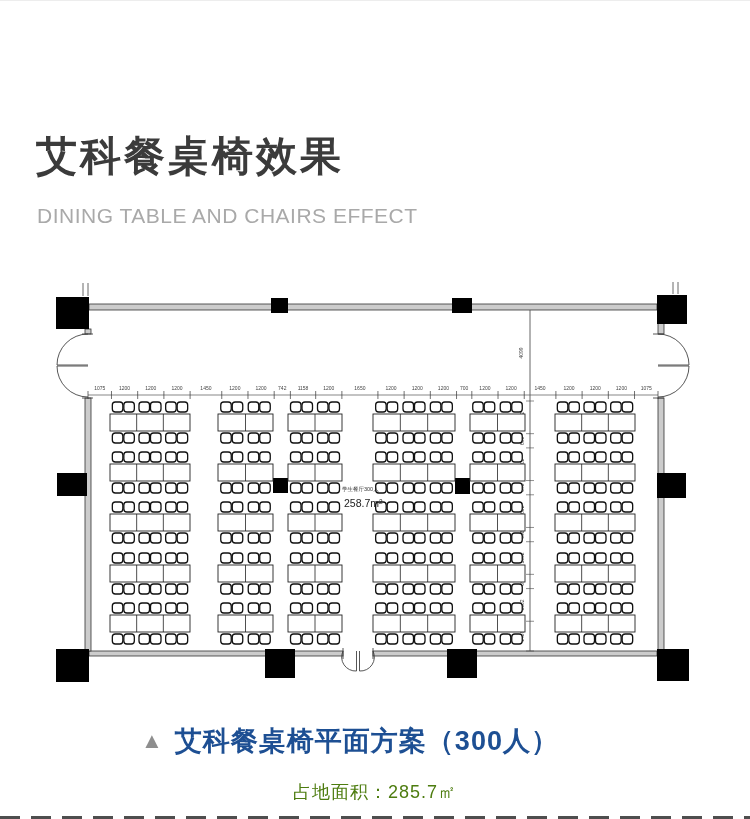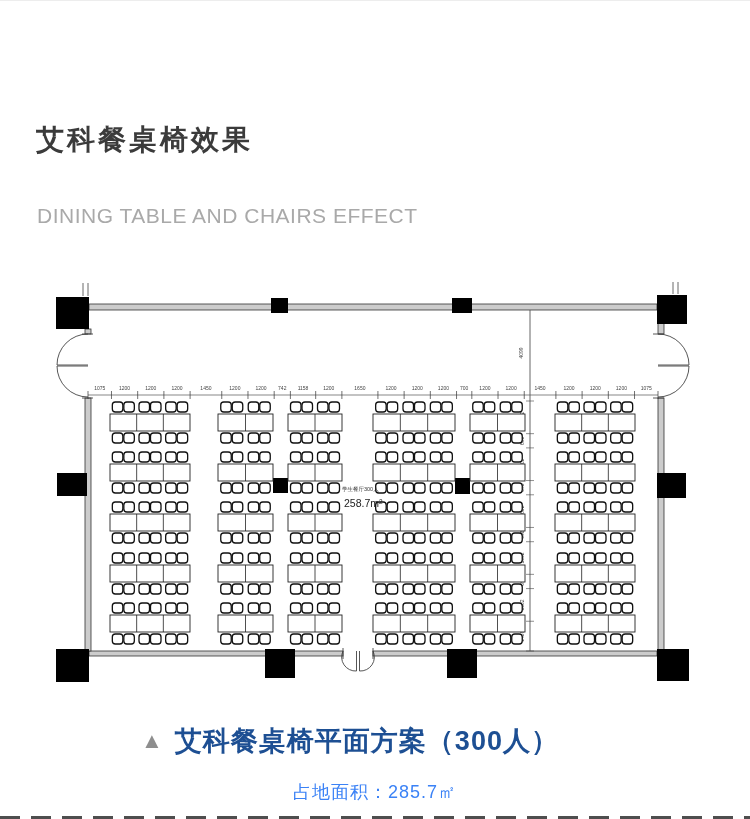--- a/index.html
+++ b/index.html
@@ -1,39 +1,39 @@
 <!DOCTYPE html>
 <html><head>
 <meta charset="utf-8">
 <style>
   html,body{margin:0;padding:0;background:#ffffff;}
   .page{
     position:relative;width:750px;height:819px;background:#fff;overflow:hidden;
     font-family:"Liberation Sans",sans-serif;border-top:1px solid #ededed;
   }
   .title-cn{
-    position:absolute;left:36px;top:120px;margin:0;
-    font-size:28px;font-weight:800;color:#3b3b3b;letter-spacing:3px;
+    position:absolute;left:36px;top:128px;margin:0;
+    font-size:41px;font-weight:800;color:#3b3b3b;letter-spacing:3px;
   }
   .title-en{
     position:absolute;left:37px;top:203px;
     font-size:21px;color:#a9a9a9;letter-spacing:0.5px;
   }
   .plan-svg{position:absolute;left:0;top:0;width:750px;height:819px;}
   .caption{
     position:absolute;left:0;top:722px;width:700px;text-align:center;
     font-size:27px;font-weight:600;color:#1d4f93;letter-spacing:1px;
   }
   .caption .tri{
     color:#8e8e8e;font-size:22px;margin-right:12px;position:relative;top:-2px;
     letter-spacing:0;
   }
   .footprint{
     position:absolute;left:0;top:779px;width:750px;text-align:center;
-    font-size:18px;color:#3b82f6;letter-spacing:1px;
+    font-size:18px;color:#4d7c0f;letter-spacing:1px;
   }
   .bottom-dashed{
     position:absolute;left:0;bottom:0;width:750px;height:4px;
     background:repeating-linear-gradient(90deg,#4e4e4e 0 20px,#ffffff 20px 31px);
   }
 </style>
 </head>
 <body>
 
 <div class="page">

